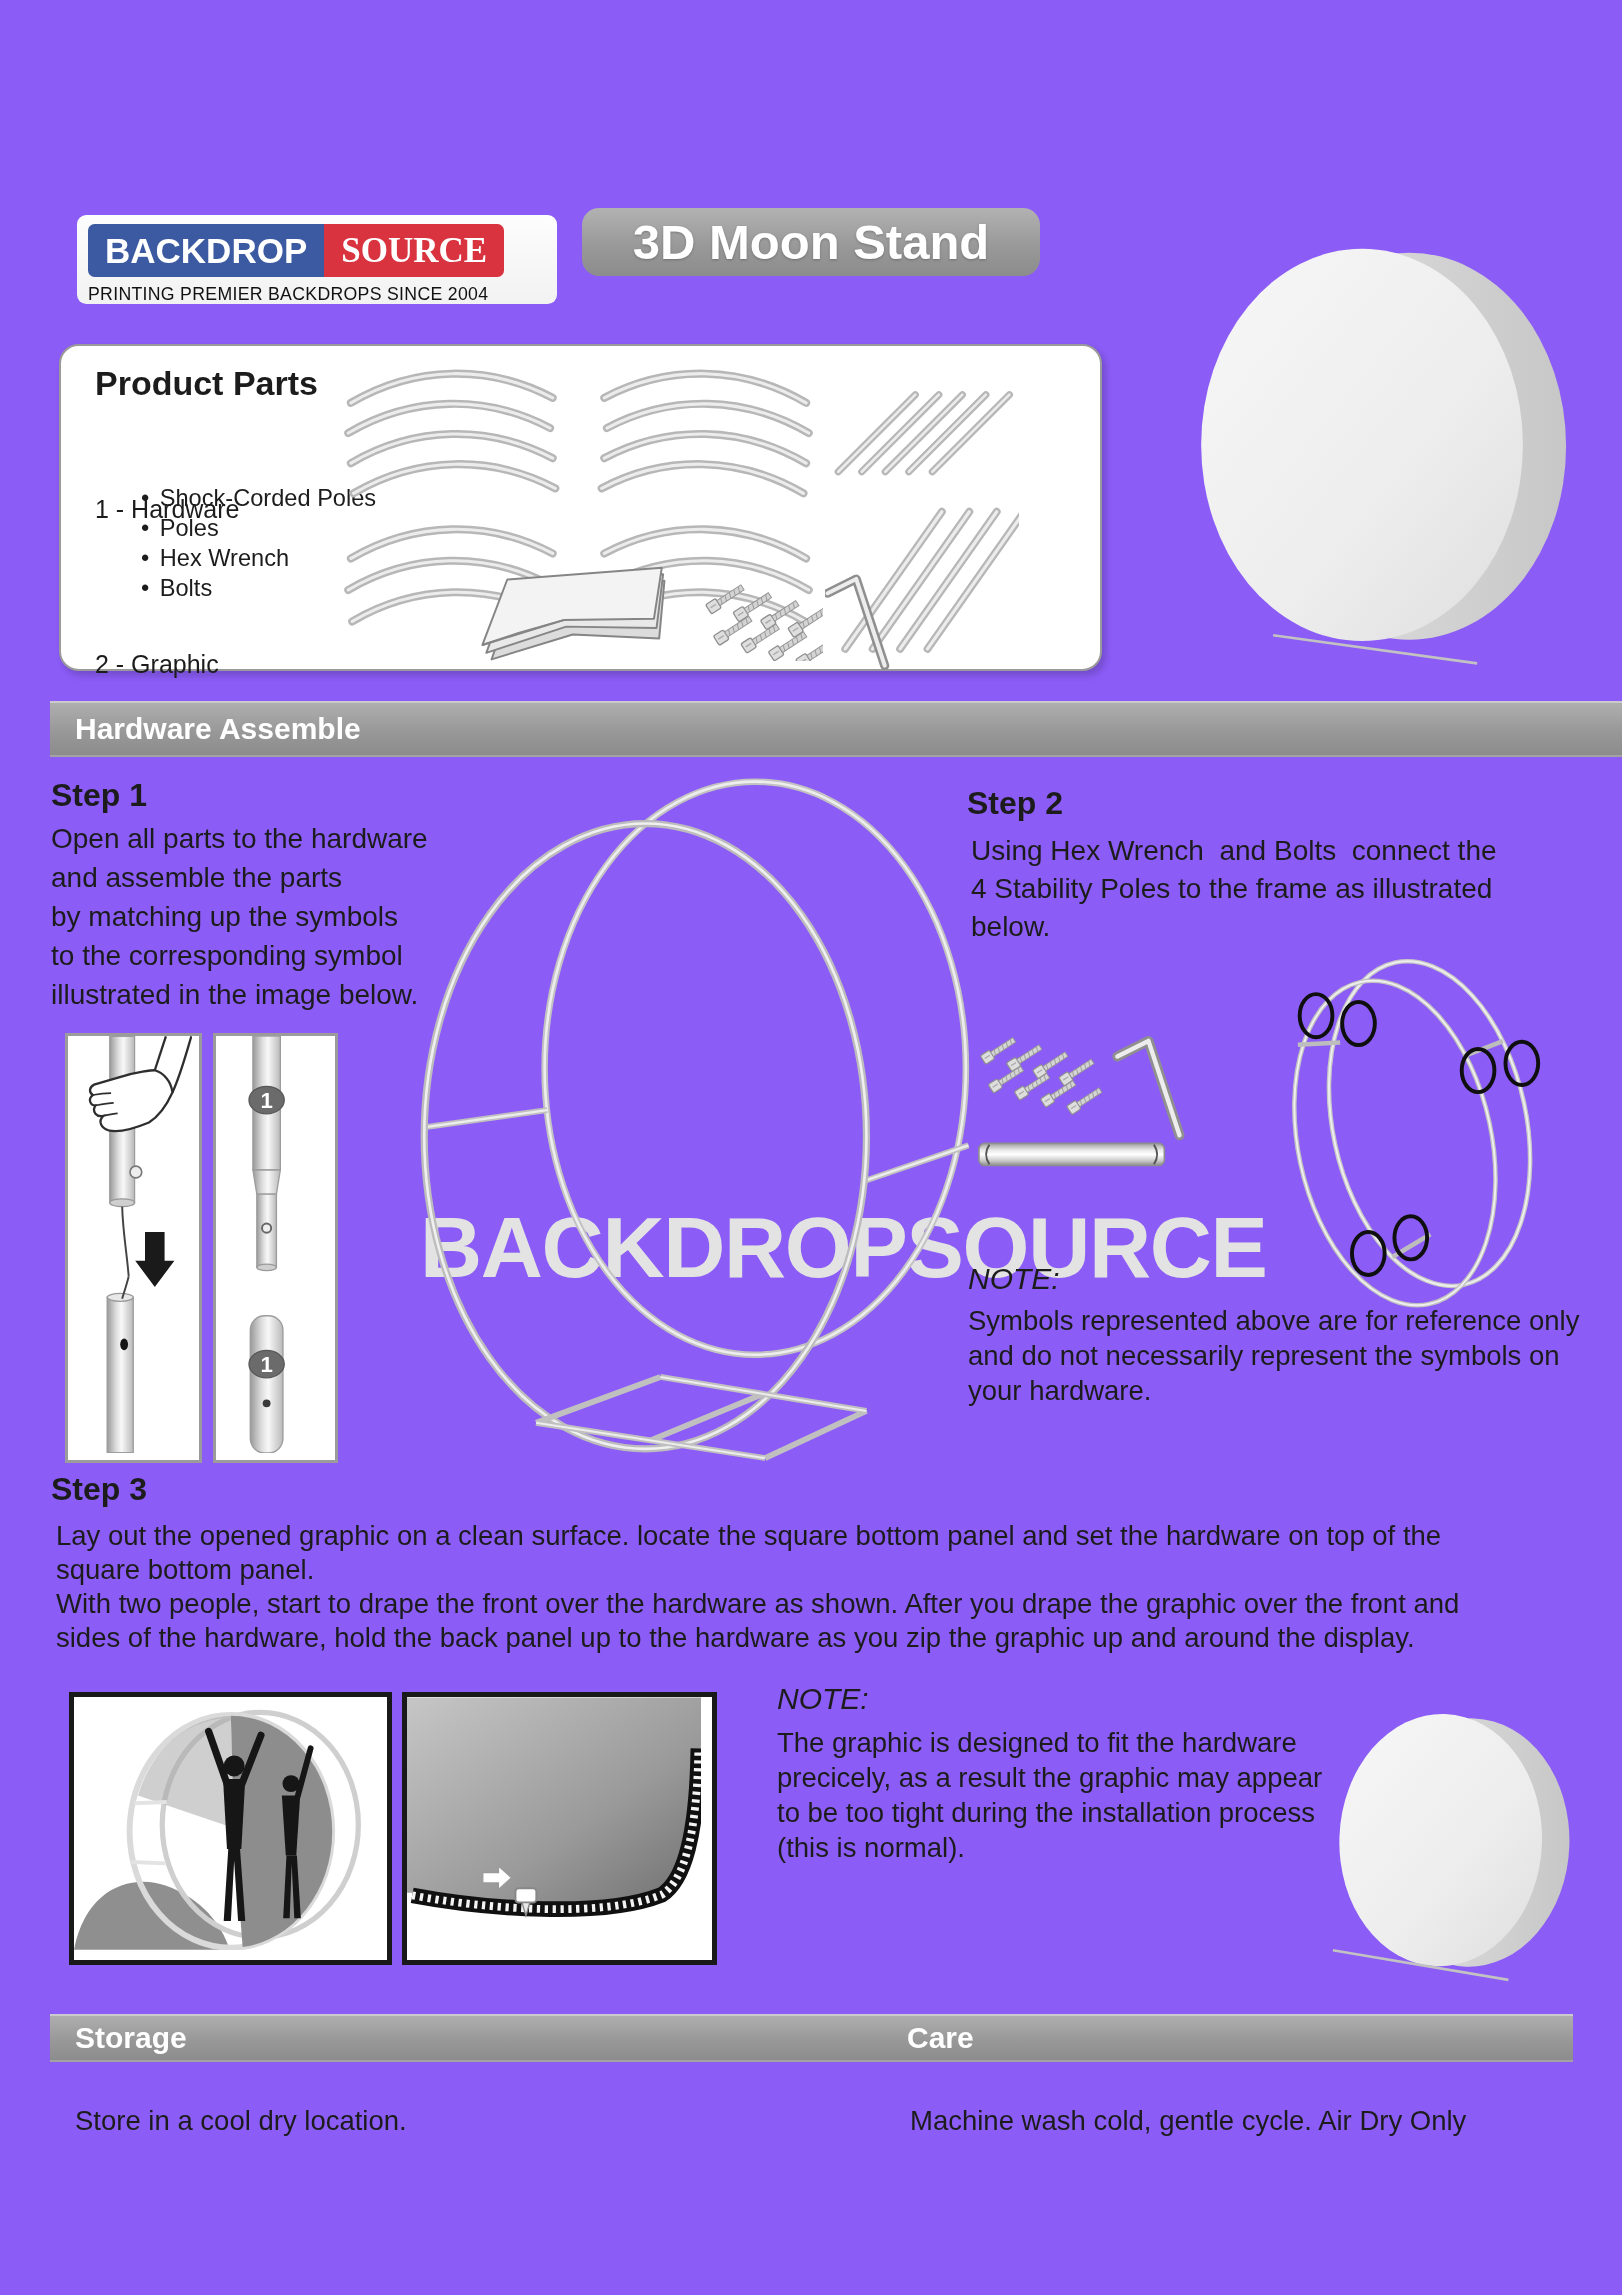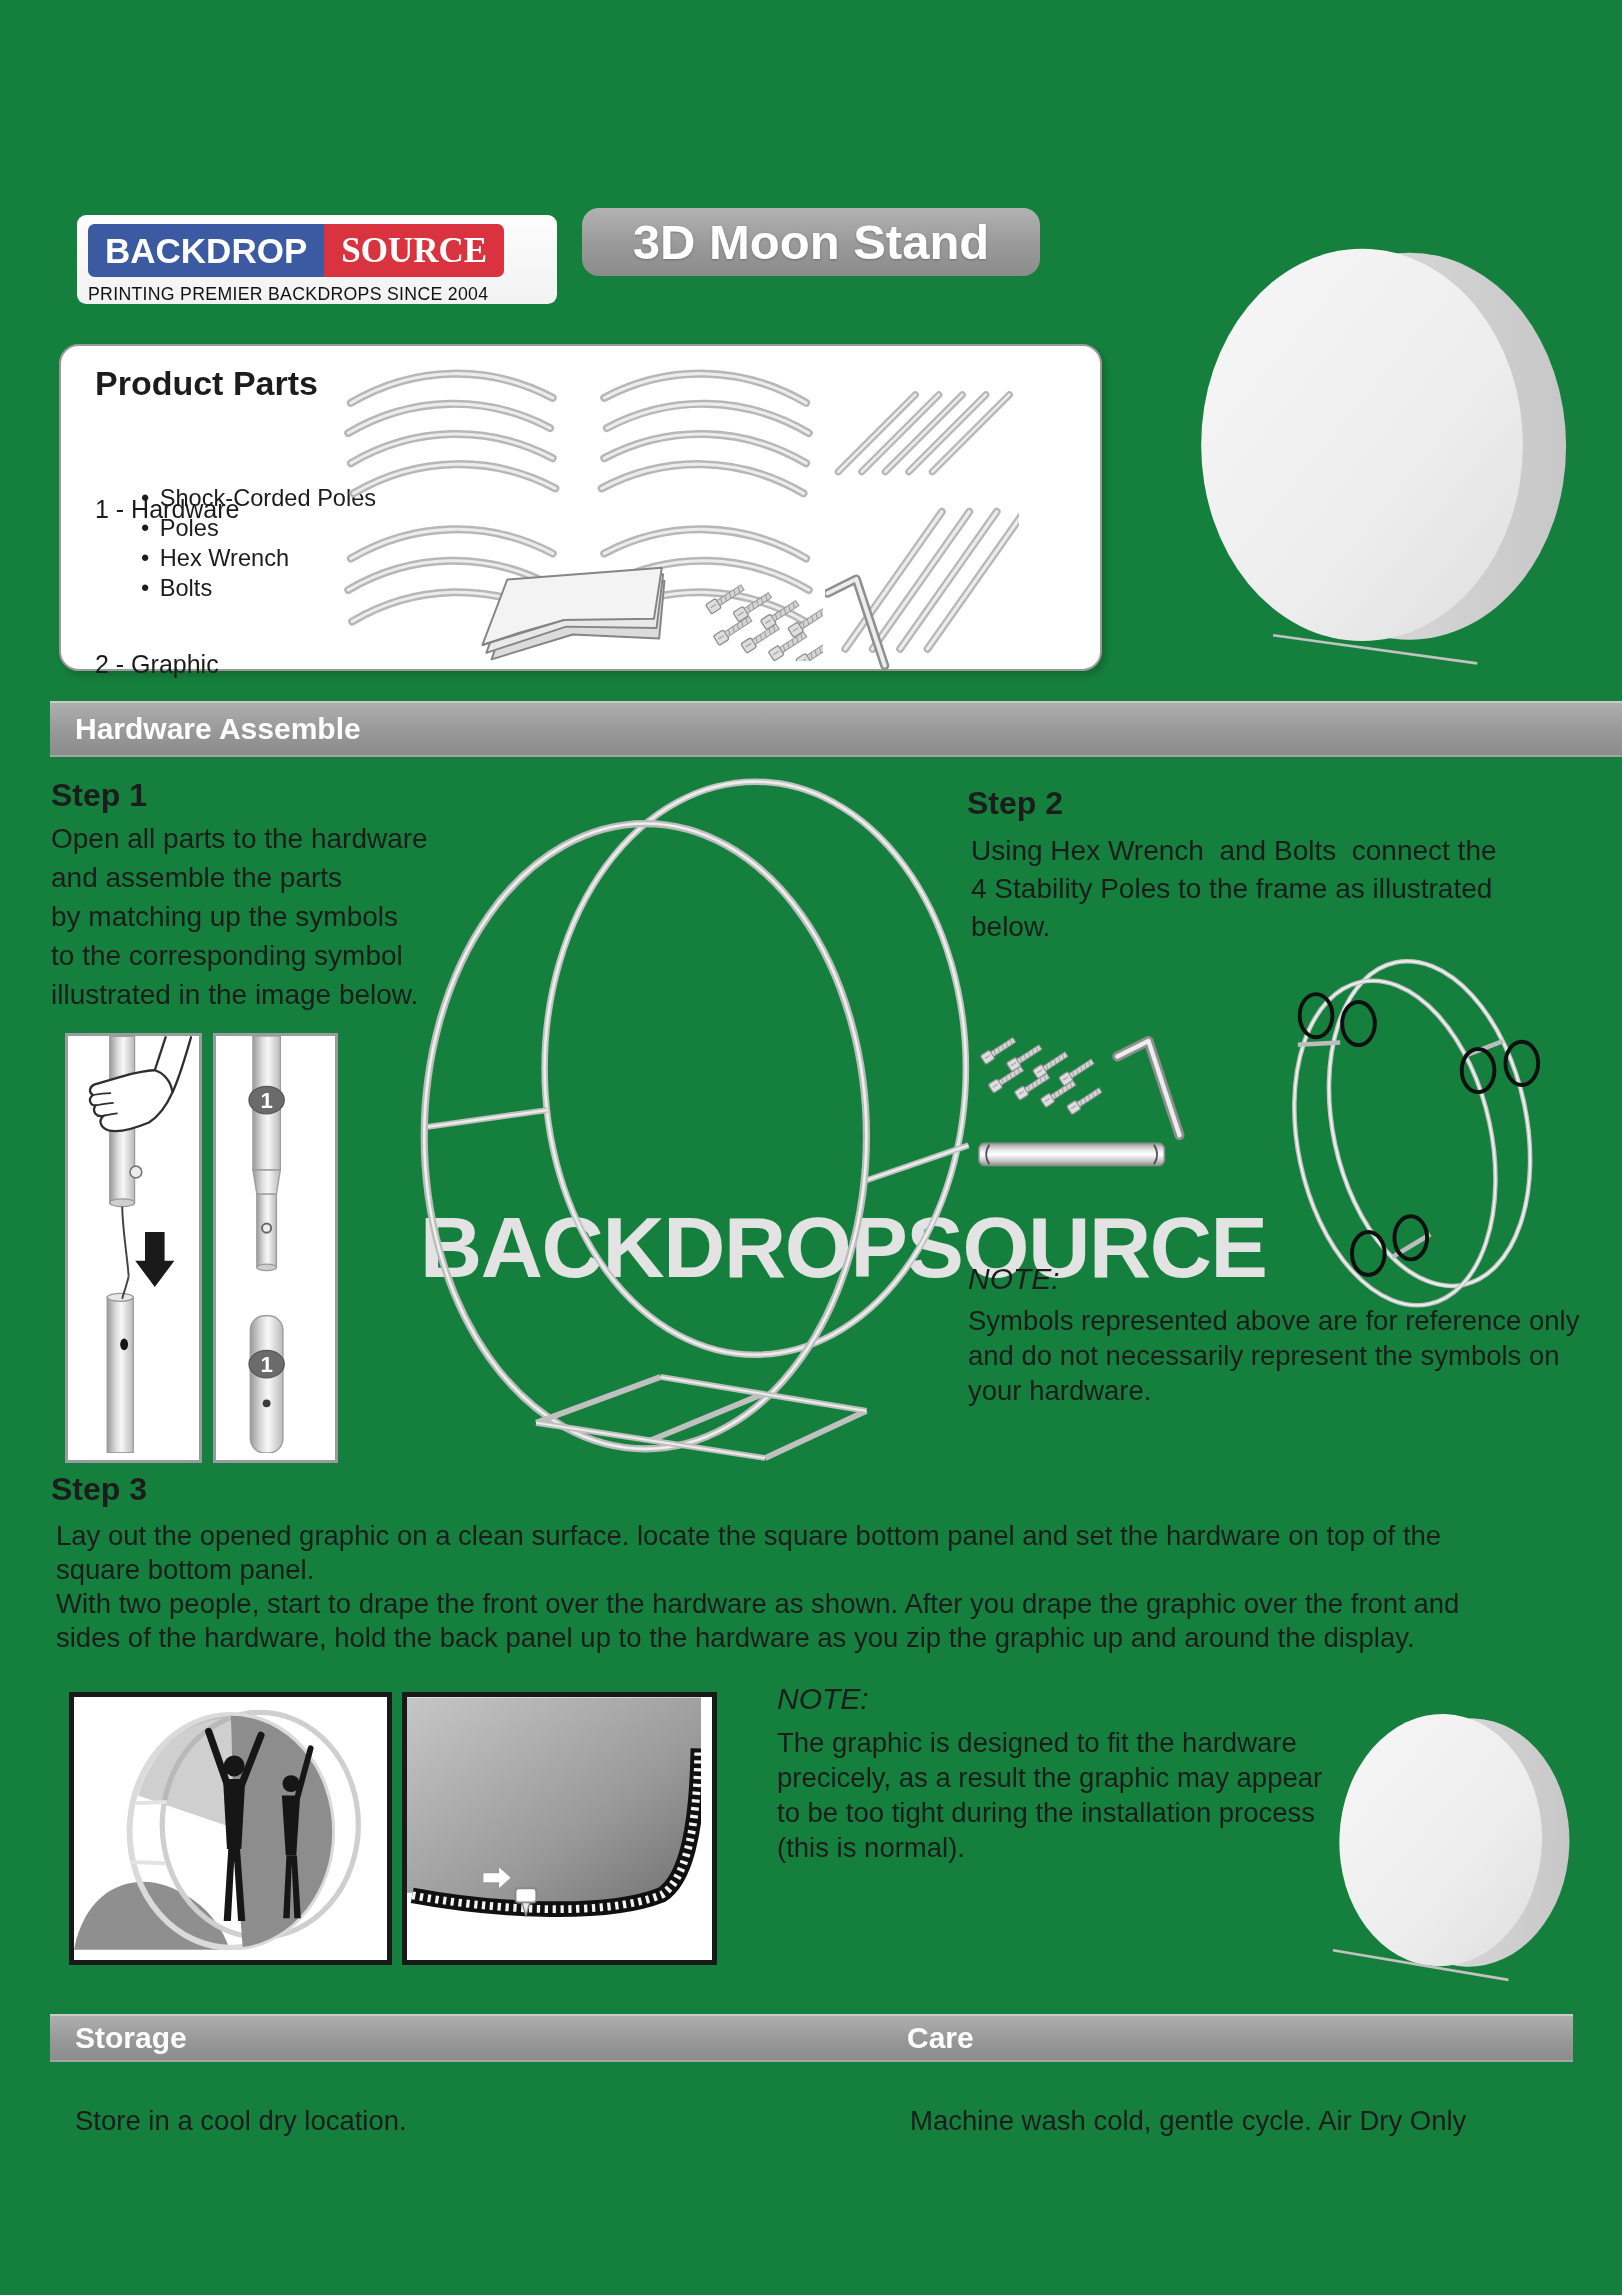--- a/index.html
+++ b/index.html
@@ -1,16 +1,16 @@
 <!DOCTYPE html>
 <html style="font-size:10.5px"><head>
 <meta charset="utf-8">
 <style>
   html,body{margin:0;padding:0;background:#ffffff;}
-  .page{position:relative;width:1623px;height:2295px;background:#15803d;
+  .page{position:relative;width:1623px;height:2295px;background:#8b5cf6;
         font-family:"Liberation Sans",sans-serif;color:#1c1c1c;overflow:hidden;}
   .abs{position:absolute;}
   .line{white-space:pre;}
   
   .logo-bg{background:linear-gradient(180deg,#fdfdfd 0%,#f2f2f2 100%);border-radius:9.2px;}
   .logo-row{display:flex;}
   .logo-seg{font-weight:bold;font-size:35px;color:#fff;padding:9.2px 17px;line-height:1;}
   .logo-blue{background:#3b5aa1;border-radius:6.5px 0 0 6.5px;}
   .logo-red{background:#d8333f;border-radius:0 6.5px 6.5px 0;font-family:Liberation Serif, serif;}
   .logo-tagline{font-size:17.7px;color:#111;letter-spacing:0.3px;margin-top:6.5px;}

